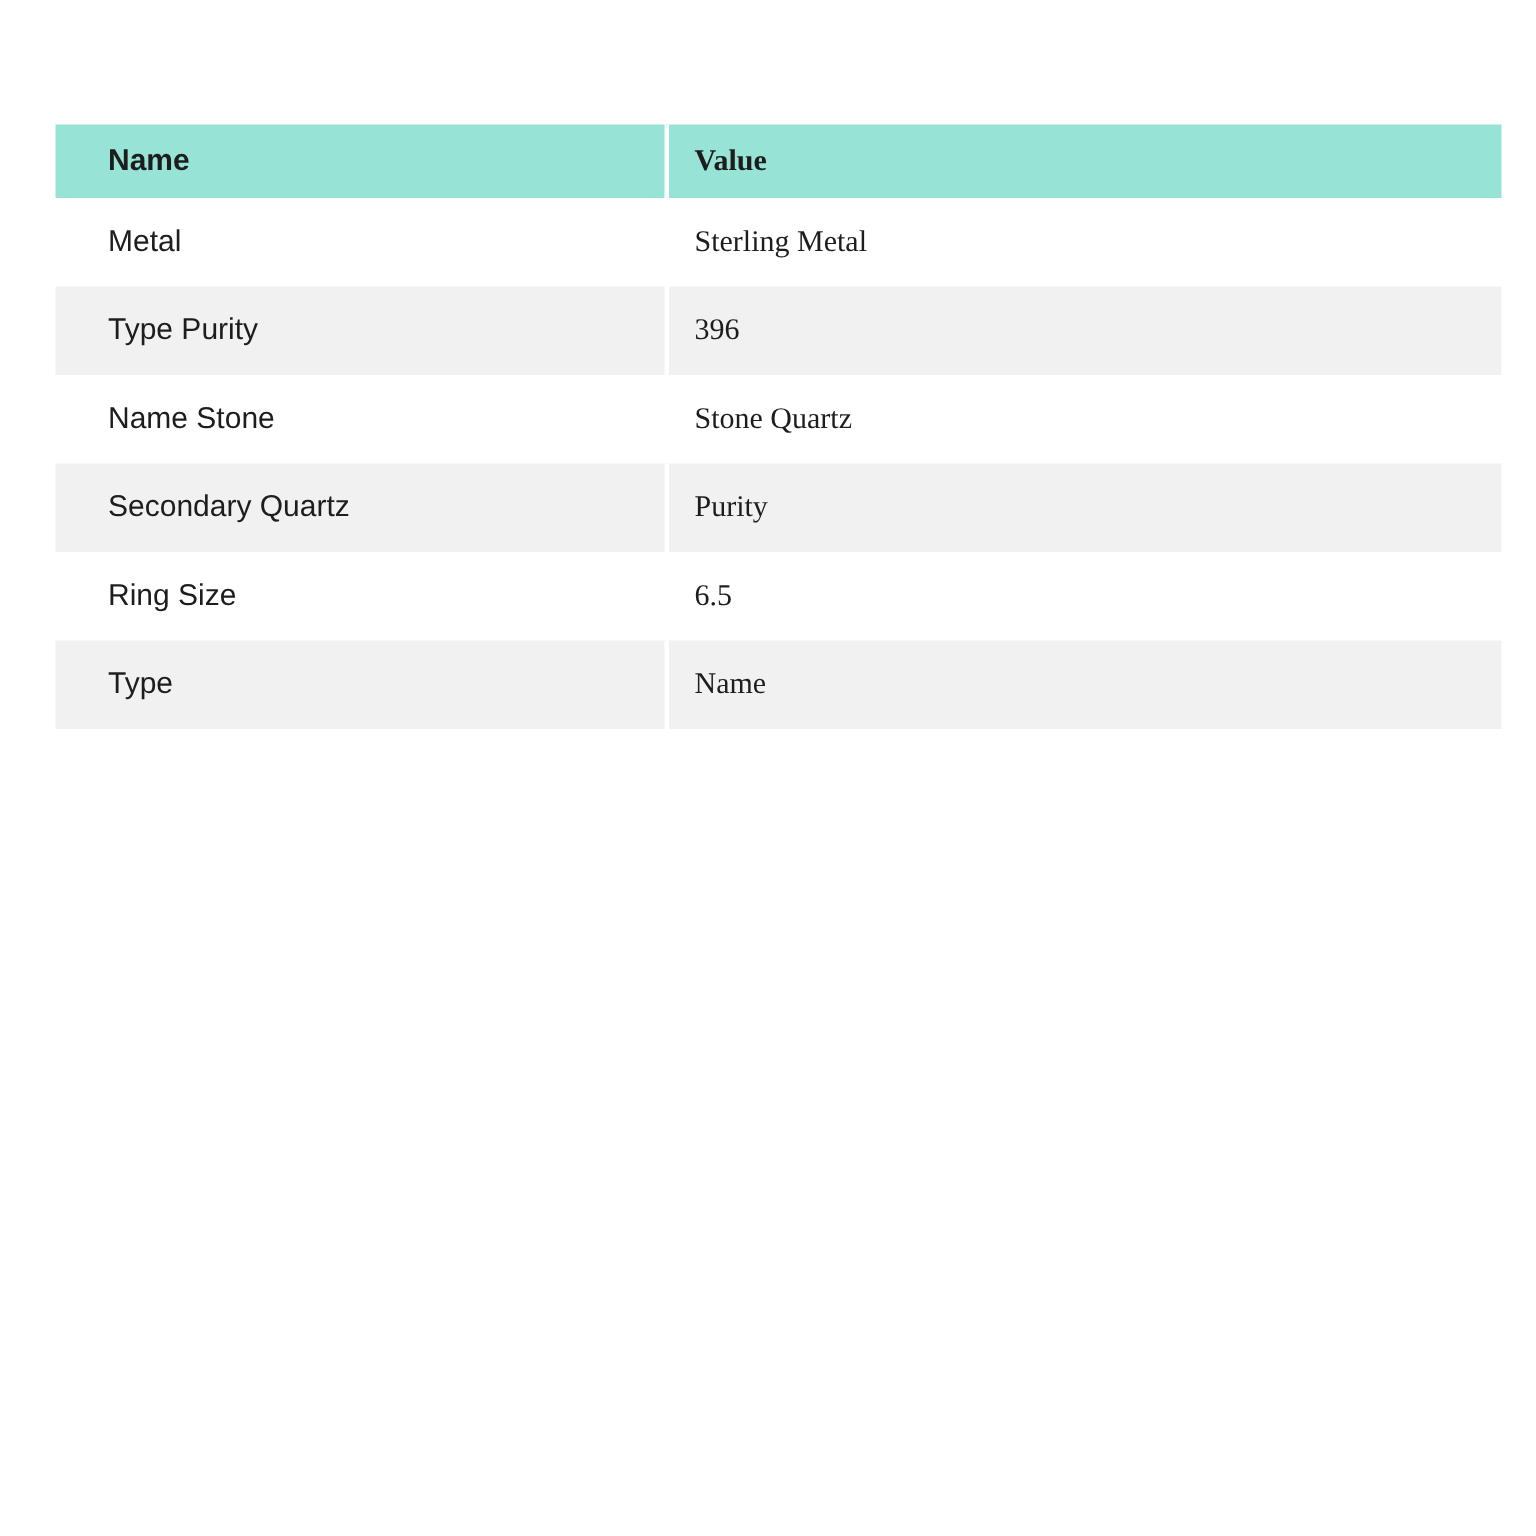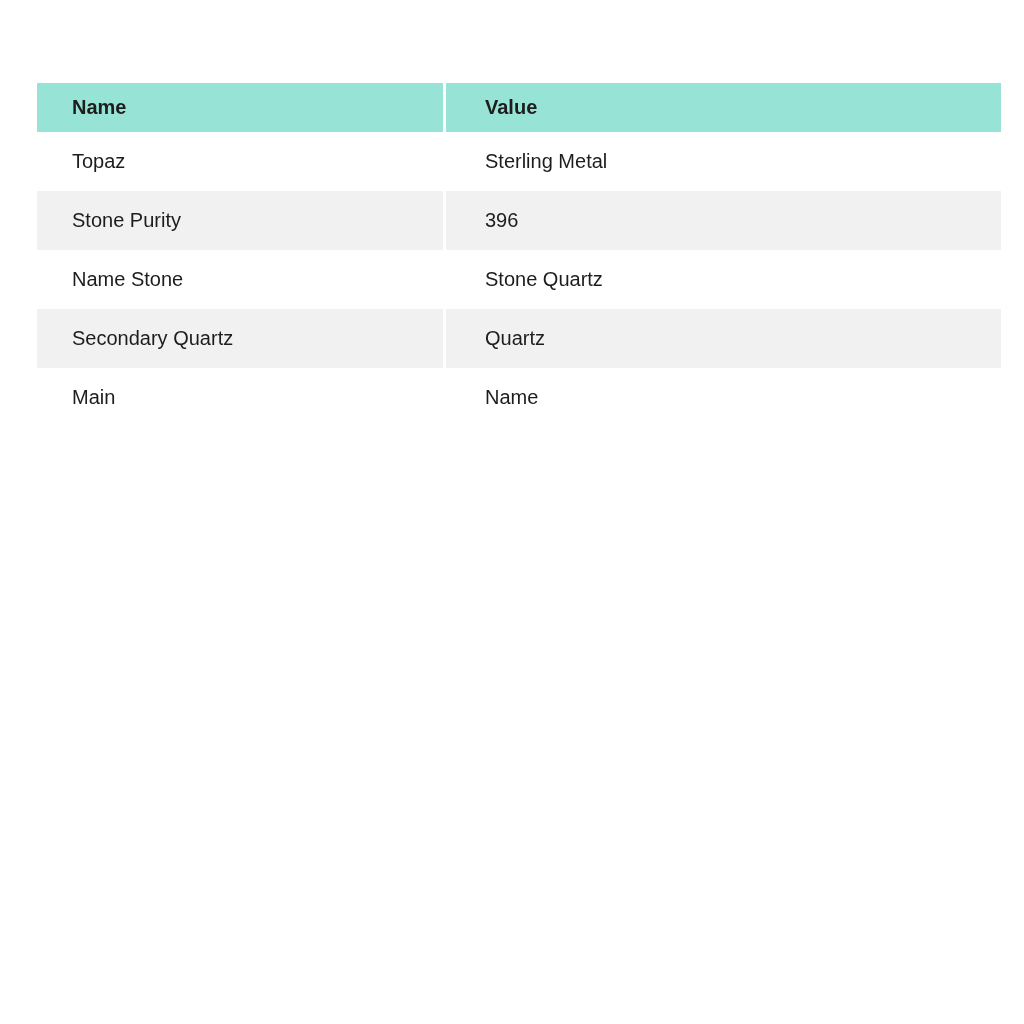--- a/index.html
+++ b/index.html
@@ -37,21 +37,22 @@
     font-weight: 400;
     overflow: hidden;
     white-space: nowrap;
   }
   .col-name {
     width: 409px;
     padding-left: 35px;
     border-right: 3px solid var(--divider);
   }
   .col-value {
-    padding-left: 39px;
+    padding-left: 17px;
+    font-family: Liberation Serif, serif;
   }
   .attr-table thead th {
     background: var(--header-bg);
     height: 49px;
     font-weight: 600;
   }
   .attr-table tbody td {
     height: 59px;
     background: var(--row-bg);
   }
@@ -64,33 +65,37 @@
 
 <table class="attr-table">
   <thead>
     <tr>
       <th class="col-name">Name</th>
       <th class="col-value">Value</th>
     </tr>
   </thead>
   <tbody id="table-body">
       <tr>
-        <td class="col-name">Topaz</td>
+        <td class="col-name">Metal</td>
         <td class="col-value">Sterling Metal</td>
       </tr>
       <tr>
-        <td class="col-name">Stone Purity</td>
+        <td class="col-name">Type Purity</td>
         <td class="col-value">396</td>
       </tr>
       <tr>
         <td class="col-name">Name Stone</td>
         <td class="col-value">Stone Quartz</td>
       </tr>
       <tr>
         <td class="col-name">Secondary Quartz</td>
-        <td class="col-value">Quartz</td>
+        <td class="col-value">Purity</td>
       </tr>
       <tr>
-        <td class="col-name">Main</td>
+        <td class="col-name">Ring Size</td>
+        <td class="col-value">6.5</td>
+      </tr>
+      <tr>
+        <td class="col-name">Type</td>
         <td class="col-value">Name</td>
       </tr>
     </tbody>
 </table>
 
 </body></html>

